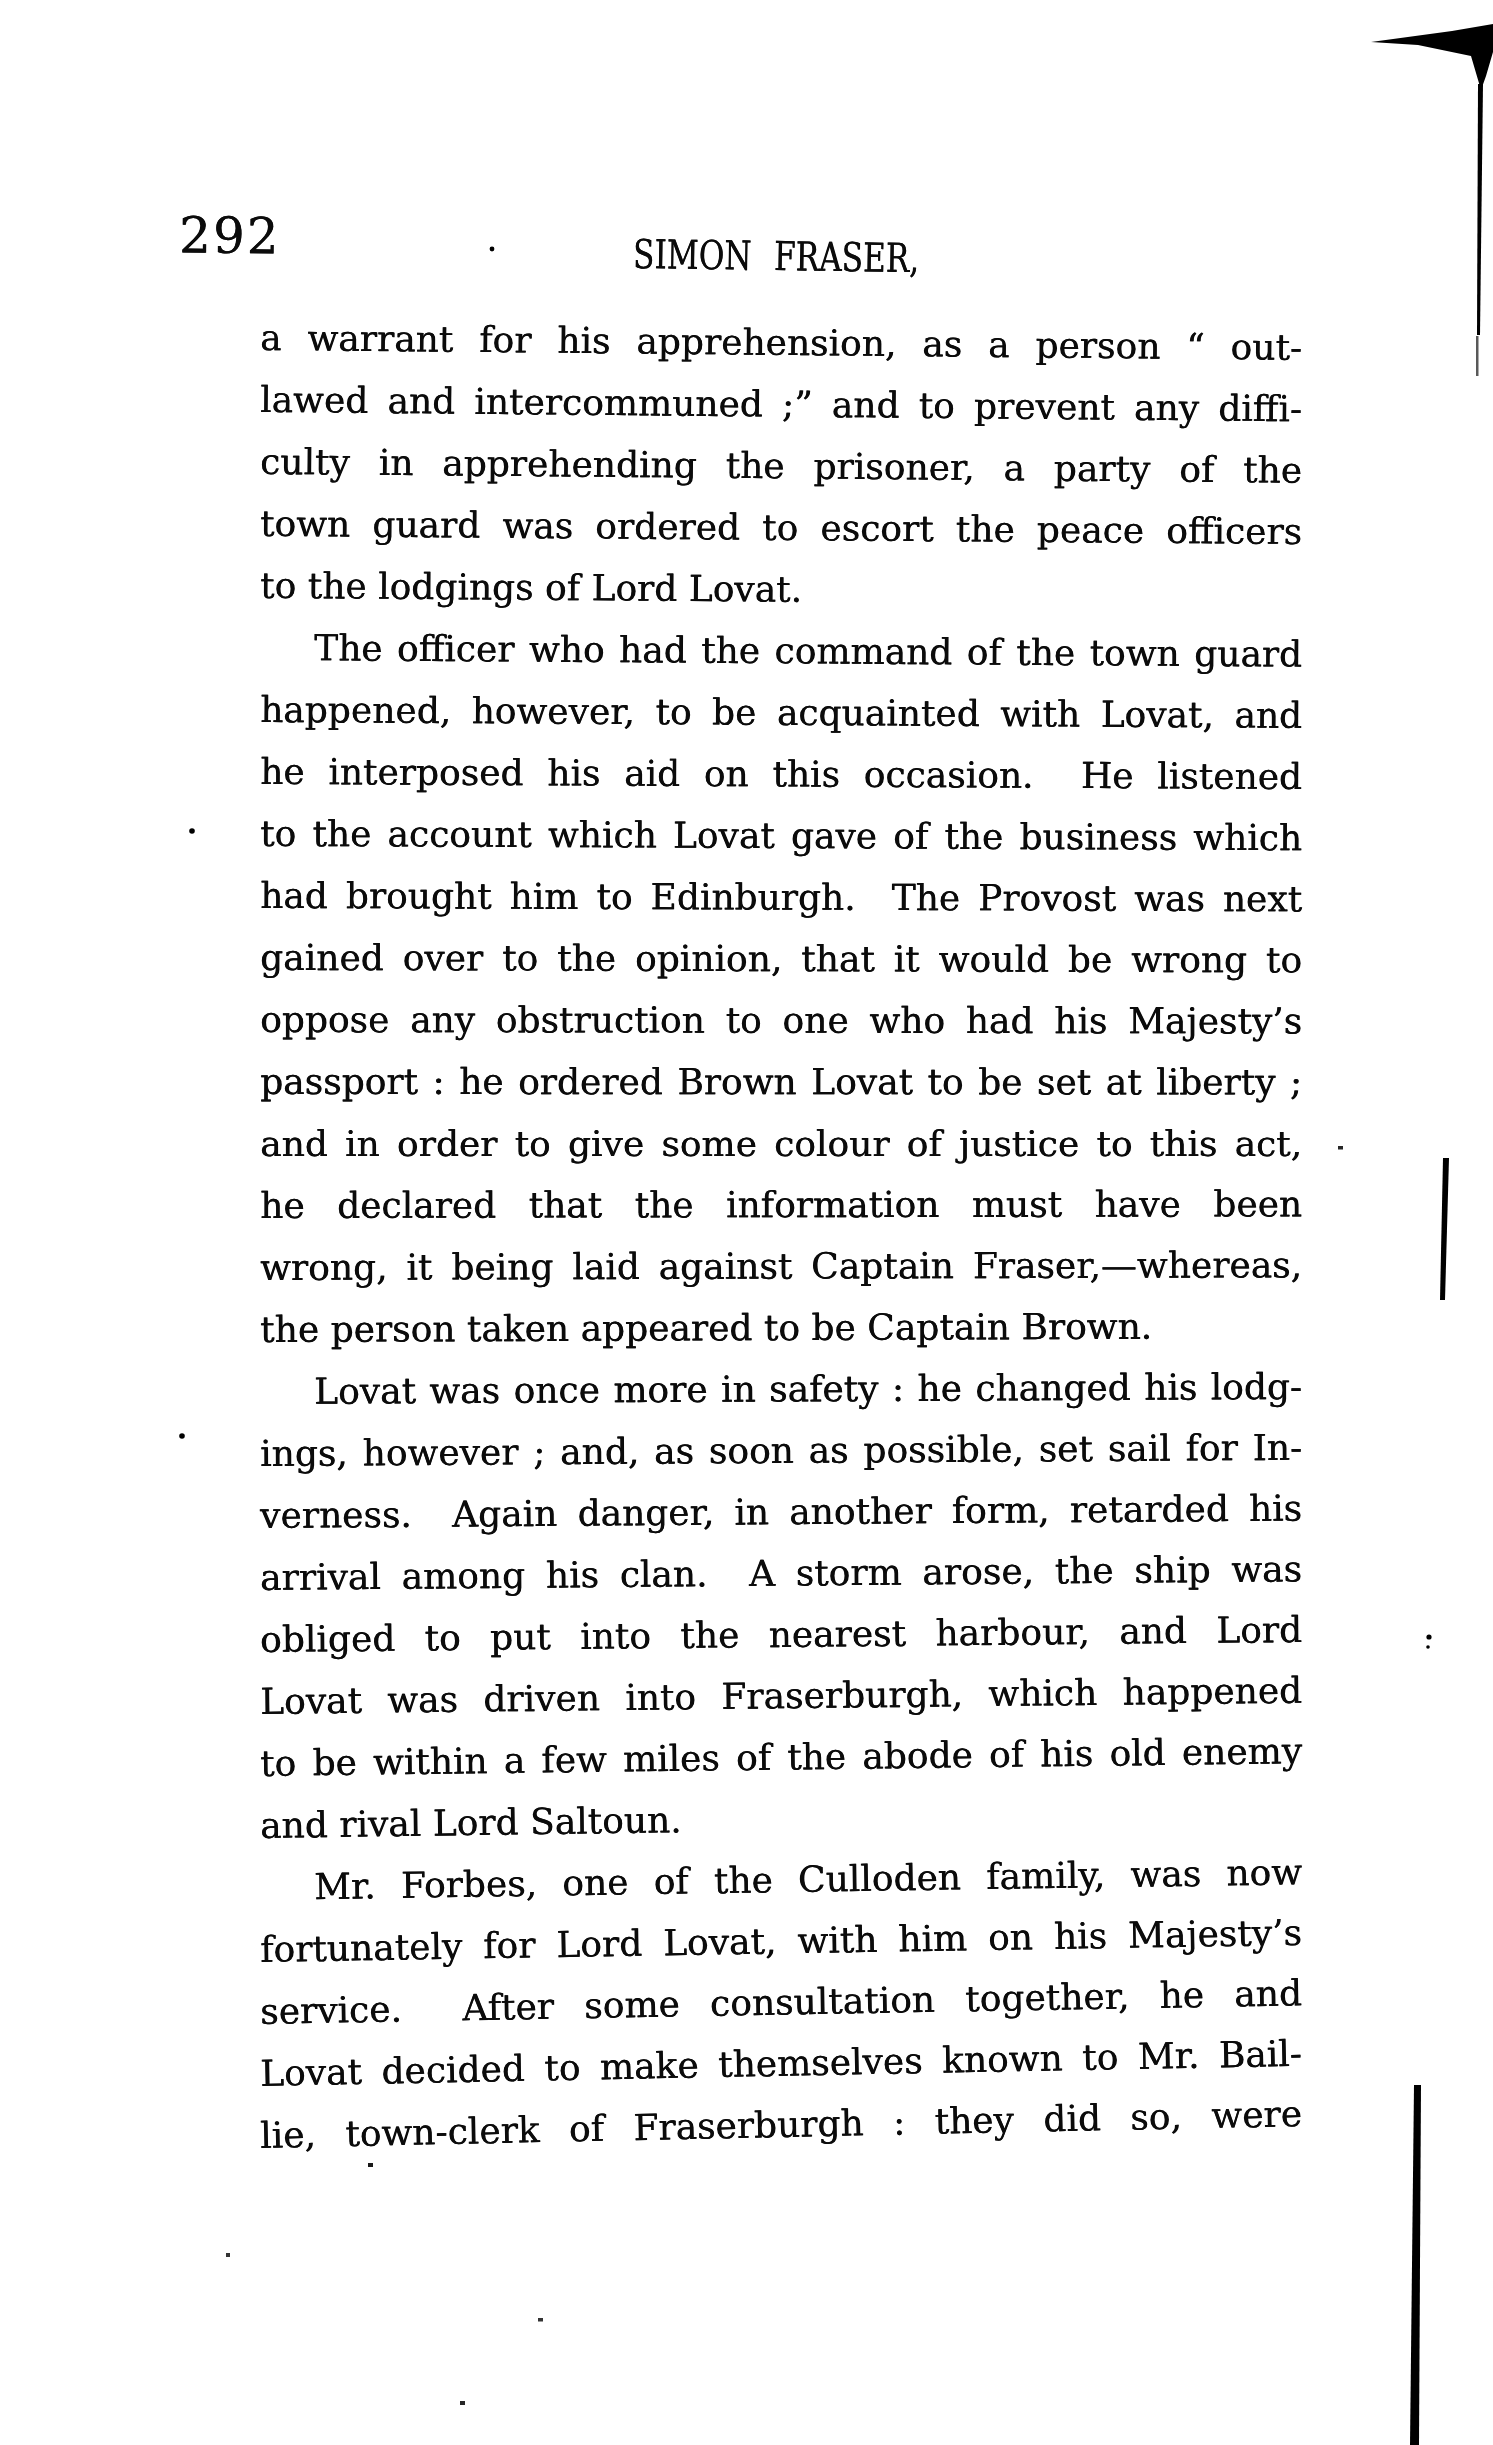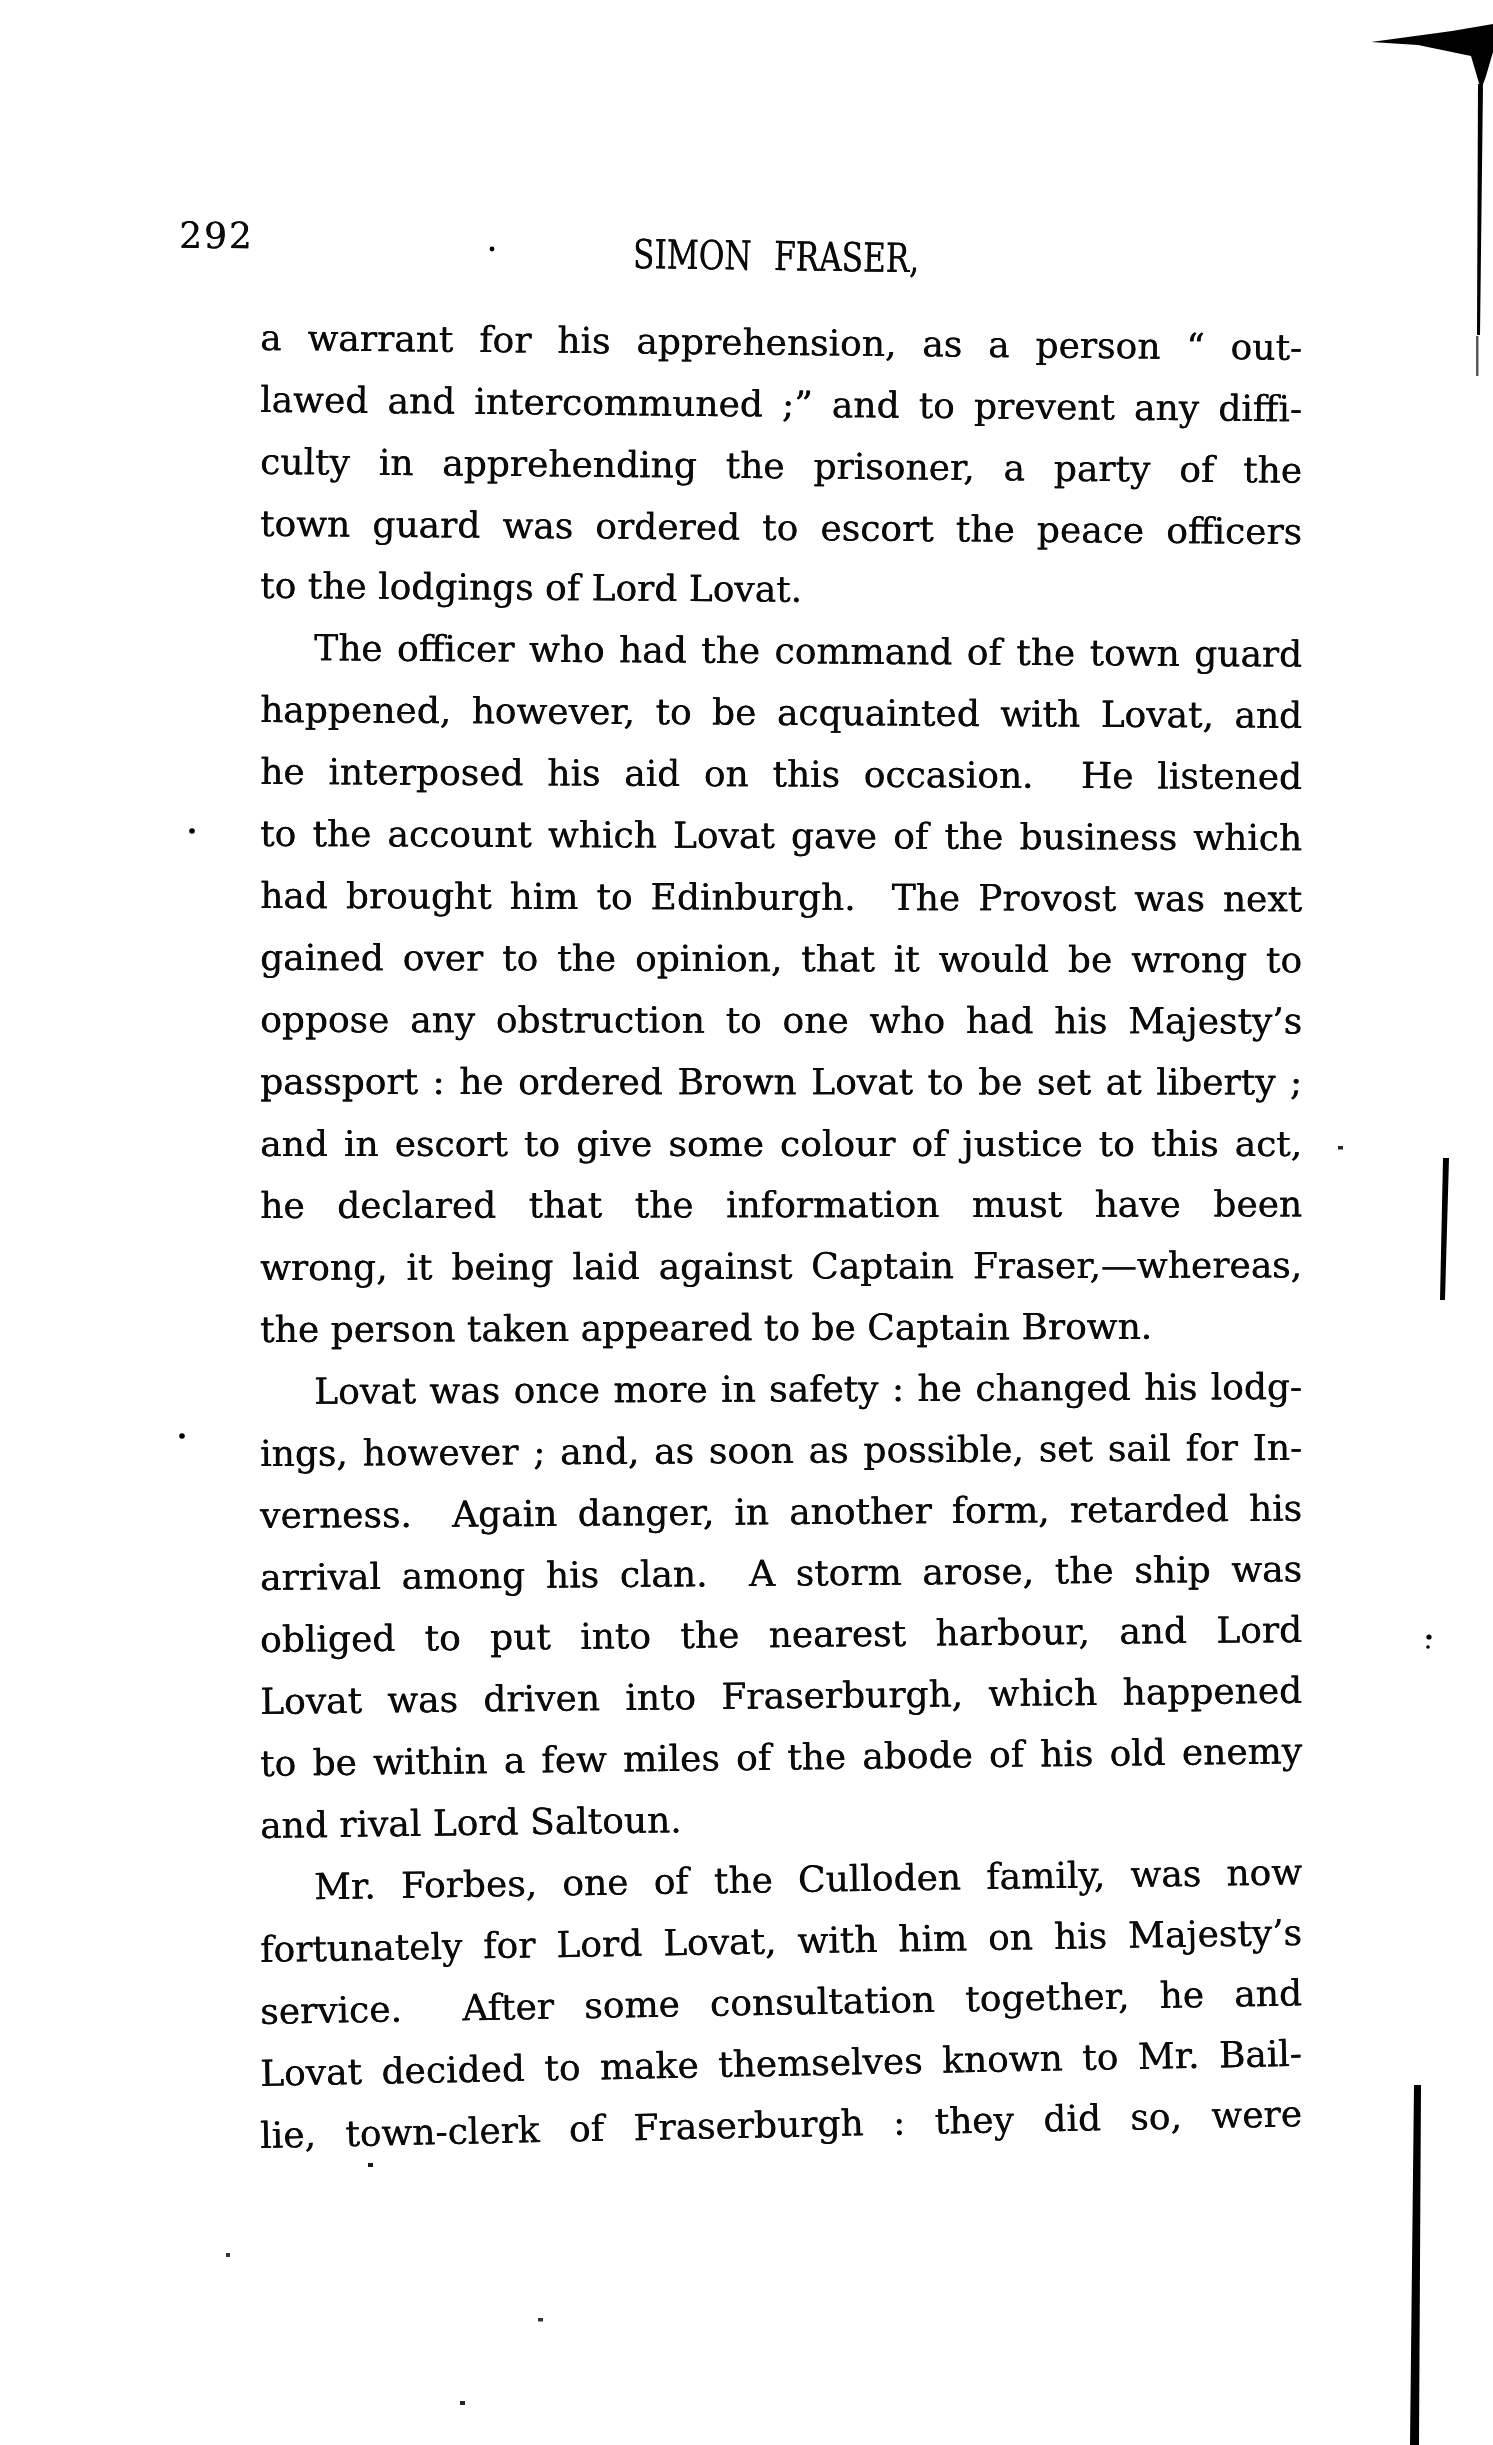--- a/index.html
+++ b/index.html
@@ -9,21 +9,21 @@
     position: relative;
     overflow: hidden;
     font-family: "DejaVu Serif", serif;
     color: #0b0b0b;
   }
   .scan-page { position: absolute; inset: 0; }
 
   .pagenum {
     position: absolute;
     left: 179px; top: 214px;
-    font-size: 36px; line-height: 44px;
+    font-size: 50px; line-height: 44px;
     letter-spacing: 2px;
     transform: rotate(0.5deg);
     text-shadow: 0.4px 0 0 currentColor;
   }
   .runhead {
     position: absolute;
     left: 633px; top: 232px;
     font-size: 40px; line-height: 44px;
     word-spacing: 16px; letter-spacing: 0px;
     transform: rotate(0.85deg) scaleX(0.78);
@@ -66,21 +66,21 @@
       <div class="line just" style="transform: rotate(0.448deg);">town guard was ordered to escort the peace officers</div>
       <div class="line" style="transform: rotate(0.41deg);">to the lodgings of Lord Lovat.</div>
       <div class="line indent just" style="transform: rotate(0.37deg);">The officer who had the command of the town guard</div>
       <div class="line just" style="transform: rotate(0.327deg);">happened, however, to be acquainted with Lovat, and</div>
       <div class="line just" style="transform: rotate(0.283deg);">he interposed his aid on this occasion.  He listened</div>
       <div class="line just" style="transform: rotate(0.237deg);">to the account which Lovat gave of the business which</div>
       <div class="line just" style="transform: rotate(0.189deg);">had brought him to Edinburgh.  The Provost was next</div>
       <div class="line just" style="transform: rotate(0.139deg);">gained over to the opinion, that it would be wrong to</div>
       <div class="line just" style="transform: rotate(0.086deg);">oppose any obstruction to one who had his Majesty’s</div>
       <div class="line just" style="transform: rotate(0.032deg);">passport : he ordered Brown Lovat to be set at liberty ;</div>
-      <div class="line just" style="transform: rotate(-0.024deg);">and in escort to give some colour of justice to this act,</div>
+      <div class="line just" style="transform: rotate(-0.024deg);">and in order to give some colour of justice to this act,</div>
       <div class="line just" style="transform: rotate(-0.083deg);">he declared that the information must have been</div>
       <div class="line just" style="transform: rotate(-0.143deg);">wrong, it being laid against Captain Fraser,—whereas,</div>
       <div class="line" style="transform: rotate(-0.205deg);">the person taken appeared to be Captain Brown.</div>
       <div class="line indent just" style="transform: rotate(-0.27deg);">Lovat was once more in safety : he changed his lodg-</div>
       <div class="line just" style="transform: rotate(-0.336deg);">ings, however ; and, as soon as possible, set sail for In-</div>
       <div class="line just" style="transform: rotate(-0.405deg);">verness.  Again danger, in another form, retarded his</div>
       <div class="line just" style="transform: rotate(-0.475deg);">arrival among his clan.  A storm arose, the ship was</div>
       <div class="line just" style="transform: rotate(-0.547deg);">obliged to put into the nearest harbour, and Lord</div>
       <div class="line just" style="transform: rotate(-0.622deg);">Lovat was driven into Fraserburgh, which happened</div>
       <div class="line just" style="transform: rotate(-0.698deg);">to be within a few miles of the abode of his old enemy</div>

